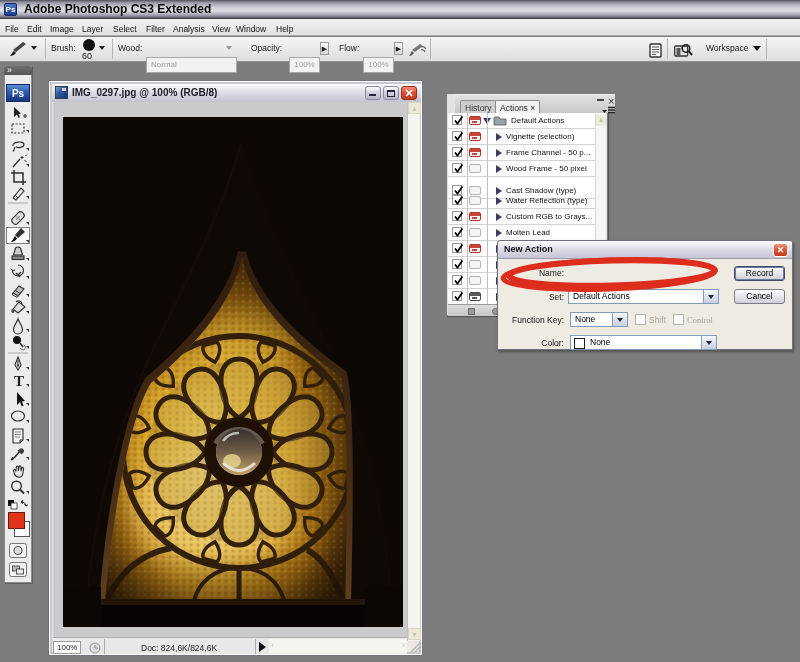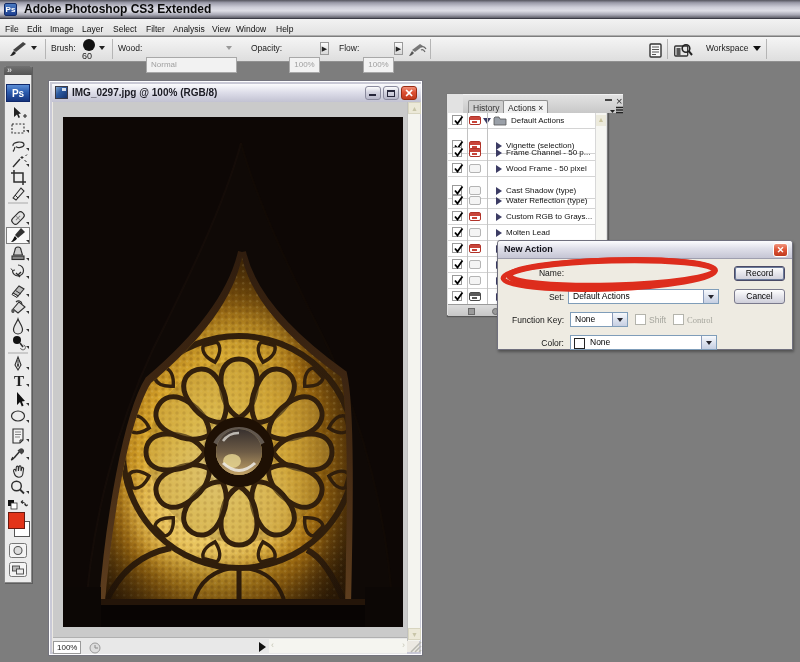--- a/index.html
+++ b/index.html
@@ -54,21 +54,21 @@
 .wbtn.red { background:linear-gradient(180deg,#f0907a,#dd5135 45%,#c03a1e); border:1px solid #9a2a12; color:#fff; font-weight:bold; }
 #doccontent { position:absolute; left:4px; top:21px; width:354px; height:539px; background:#cacaca; }
 #vscroll { position:absolute; left:358px; top:21px; width:13px; height:539px; background:#f4f4ef; border-left:1px solid #c0c0c0;}
 #statusbar { position:absolute; left:4px; top:556px; width:354px; height:17px; background:#e8e8e8; border-top:1px solid #b0b0b0; font-size:8.5px; color:#222; }
 .sbox { position:absolute; background:#fff; border:1px solid #9a9a9a; font-size:8px; color:#222; }
 .scrarr { position:absolute; width:13px; height:12px; background:#ece9d8; border:1px solid #d8d5c0; color:#c8c5a8; font-size:7px; text-align:center; line-height:11px; }
 
 
 #palette { position:absolute; left:446px; top:93px; width:162px; height:223px;
   background:#e2e2e2; border:1px solid #7a7a7a; box-shadow:1px 1px 1px rgba(0,0,0,0.3); }
-#paltabs { position:absolute; left:16px; top:0; width:160px; height:19px; background:linear-gradient(180deg,#e2e2e2,#c8c8c8); border-top:1px solid #f2f2f2; }
+#paltabs { position:absolute; left:8px; top:0; width:160px; height:19px; background:linear-gradient(180deg,#e2e2e2,#c8c8c8); border-top:1px solid #f2f2f2; }
 .ptab { position:absolute; top:5px; height:14px; font-size:8.5px; color:#222; padding:2px 4px 0 4px; border:1px solid #8f8f8f; border-bottom:none; border-radius:2px 2px 0 0; white-space:nowrap; }
 .ptab.on  { background:#f2f2f2; }
 .ptab.off { background:#cfcfcf; color:#333; }
 #pallist { position:absolute; left:1px; top:19px; width:158px; height:191px; background:#fff; overflow:hidden; }
 .prow { position:absolute; left:0; width:158px; height:16px; border-bottom:1px solid #d4d4d4; font-size:8px; color:#111; }
 .pchk { position:absolute; left:4px; top:2px; width:10px; height:10px; background:#fff; border:1px solid #9a9a9a; }
 .pdlg { position:absolute; left:21px; top:3px; width:12px; height:9px; border-radius:2px; }
 .pdlg.red { background:#fff; border:1px solid #b03228; }
 .pdlg.emp { background:#f4f4f4; border:1px solid #b4b4b4; }
 .pdlg.drk { background:#fff; border:1px solid #4a4a4a; }
@@ -425,20 +425,23 @@
   <div id="vscroll">
     <div class="scrarr" style="left:0px;top:0px">▲</div>
     <div class="scrarr" style="left:0px;top:526px">▼</div>
   </div>
   <div id="statusbar">
     <div class="sbox" style="left:0px;top:3px;width:28px;height:13px;padding:1px 0 0 3px;">100%</div>
     <svg class="abs" style="left:36px;top:4px" width="13" height="12">
         <circle cx="6" cy="6" r="5" fill="#ddd" stroke="#999"></circle>
         <path d="M6 3 V6 H9" stroke="#888" fill="none"></path>
       </svg>
+    <div class="abs" style="left:51px;top:1px;width:152px;height:15px;border-left:1px solid #aaa;border-right:1px solid #aaa;">
+      <div style="position:absolute;left:36px;top:4px;font-size:8.5px;">Doc: 824,6K/824,6K</div>
+    </div>
     <div class="abs" style="left:206px;top:4px;width:0;height:0;border-left:7px solid #111;border-top:5px solid transparent;border-bottom:5px solid transparent;"></div>
     <div class="abs" style="left:216px;top:1px;width:138px;height:14px;background:#f5f5f0;">
       <span style="position:absolute;left:2px;top:1px;color:#c8c8b8;font-size:9px;">‹</span>
       <span style="position:absolute;right:2px;top:1px;color:#c8c8b8;font-size:9px;">›</span>
     </div>
     <svg class="abs" style="left:356px;top:2px" width="14" height="14">
         <path d="M12 2 L2 12 M12 6 L6 12 M12 10 L10 12" stroke="#b8b8b0" stroke-width="1.5"></path>
       </svg>
   </div>
 </div>
@@ -461,21 +464,21 @@
             <path d="M2 5.5 L4.5 8.5 L9.5 1.5" stroke="#000" stroke-width="1.8" fill="none"></path>
           </svg>
         </div>
         <div class="pdlg red"></div>
         <div class="ptri tri-d" style="left:35px;top:5px"></div>
         <svg style="position:absolute;left:45px;top:2px" width="14" height="11">
           <path d="M1 3 L1 10 L13 10 L13 4 L7 4 L6 2 L2 2 Z" fill="#9aa0a8" stroke="#555" stroke-width="0.8"></path>
         </svg>
         <div class="ptxt" style="left:63px;">Default Actions</div>
       </div>
-      <div class="prow" style="top: 25px; text-align: center;">
+      <div class="prow" style="top: 16px; text-align: center;">
         <div class="pchk">
           <svg width="12" height="12" style="position:absolute;left:0px;top:-1px">
             <path d="M2 5.5 L4.5 8.5 L9.5 1.5" stroke="#000" stroke-width="1.8" fill="none"></path>
           </svg>
         </div>
         <div class="pdlg red"></div>
         <div class="ptri tri-r"></div>
         <div class="ptxt">Vignette (selection)</div>
       </div>
       <div class="prow" style="top: 32px;">

